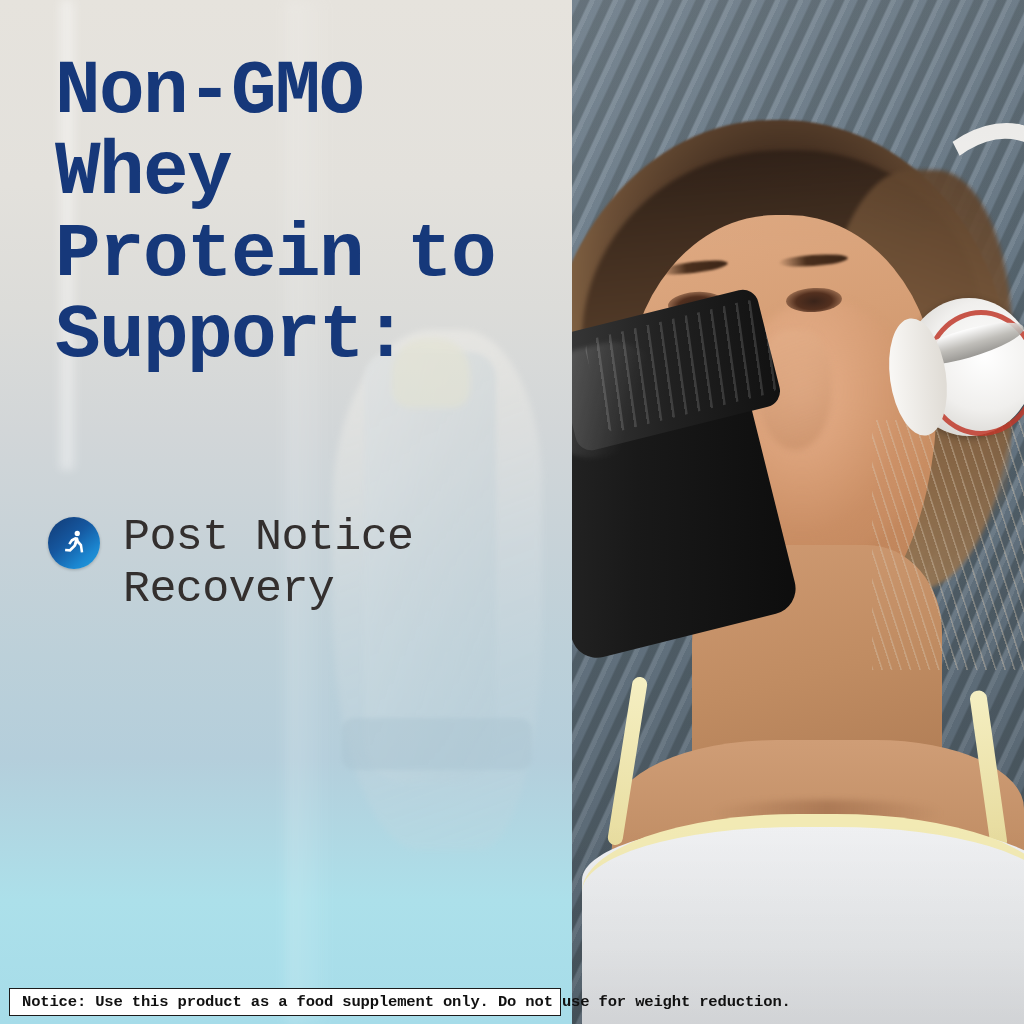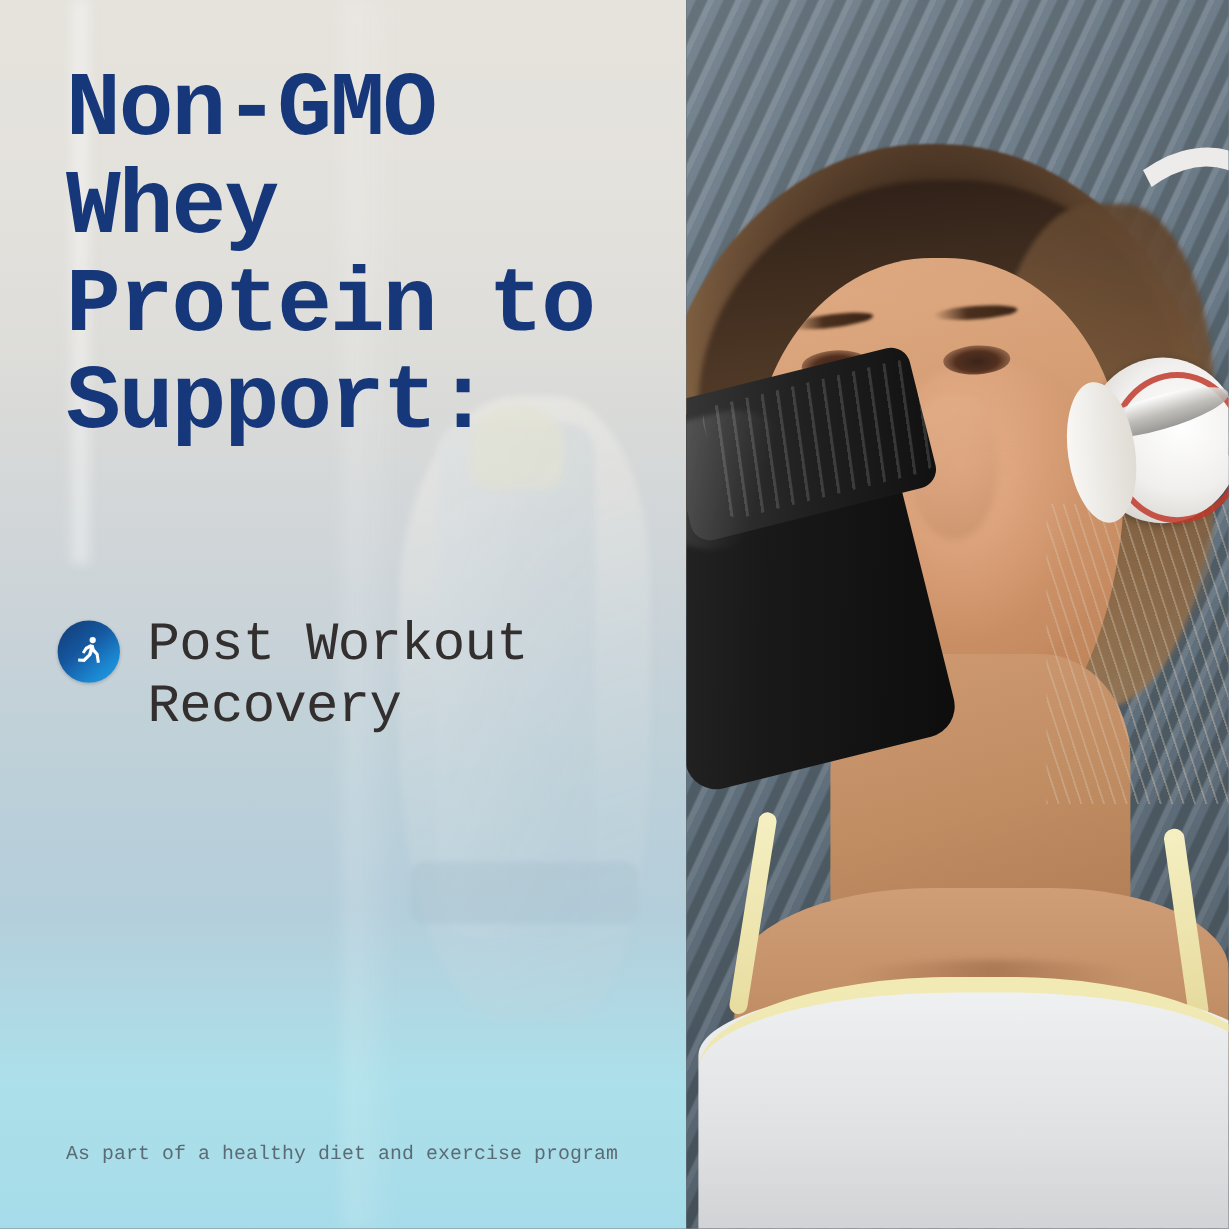--- a/index.html
+++ b/index.html
@@ -471,28 +471,27 @@
       <div class="bullet-row">
         <span class="bullet-icon">
           <svg width="30" height="30" viewBox="0 0 24 24" aria-hidden="true">
             <circle cx="14.6" cy="4.3" r="2.1" fill="#ffffff"></circle>
             <path d="M12.9 7.1 L9.6 9.0 L7.4 12.4 L9.0 13.4 L10.9 10.7 L12.7 9.8
                      L11.6 13.6 L8.3 16.8 L5.0 16.6 L4.8 18.6 L9.2 18.9 L13.6 14.6
                      L14.6 12.1 L16.6 14.2 L17.4 19.6 L19.4 19.3 L18.5 13.2 L15.9 10.2
                      L15.2 7.6 Z" fill="#ffffff"></path>
           </svg>
         </span>
-        <span class="bullet-text">Post Workout
+        <span class="bullet-text">Post Notice
 Recovery</span>
       </div>
 
 
     </div>
 
-    <div class="footnote">As part of a healthy diet and exercise program</div>
 
   </div>
 
   <div class="photo">
     <div class="wall"></div>
     <div class="wall-shade"></div>
 
     <div class="hair"></div>
     <div class="hair-top"></div>
     <div class="hair-side"></div>
@@ -522,14 +521,17 @@
     <div class="bottle-gloss"></div>
 
     <div class="strap-l"></div>
     <div class="strap-r"></div>
     <div class="tank"></div>
     <div class="tank-trim"></div>
 
     <div class="photo-vignette"></div>
   </div>
 
+  <div class="notice-box">
+    <span class="notice-text">Notice: Use this product as a food supplement only. Do not use for weight reduction.</span>
+  </div>
 
 </div>
 
 </body></html>

